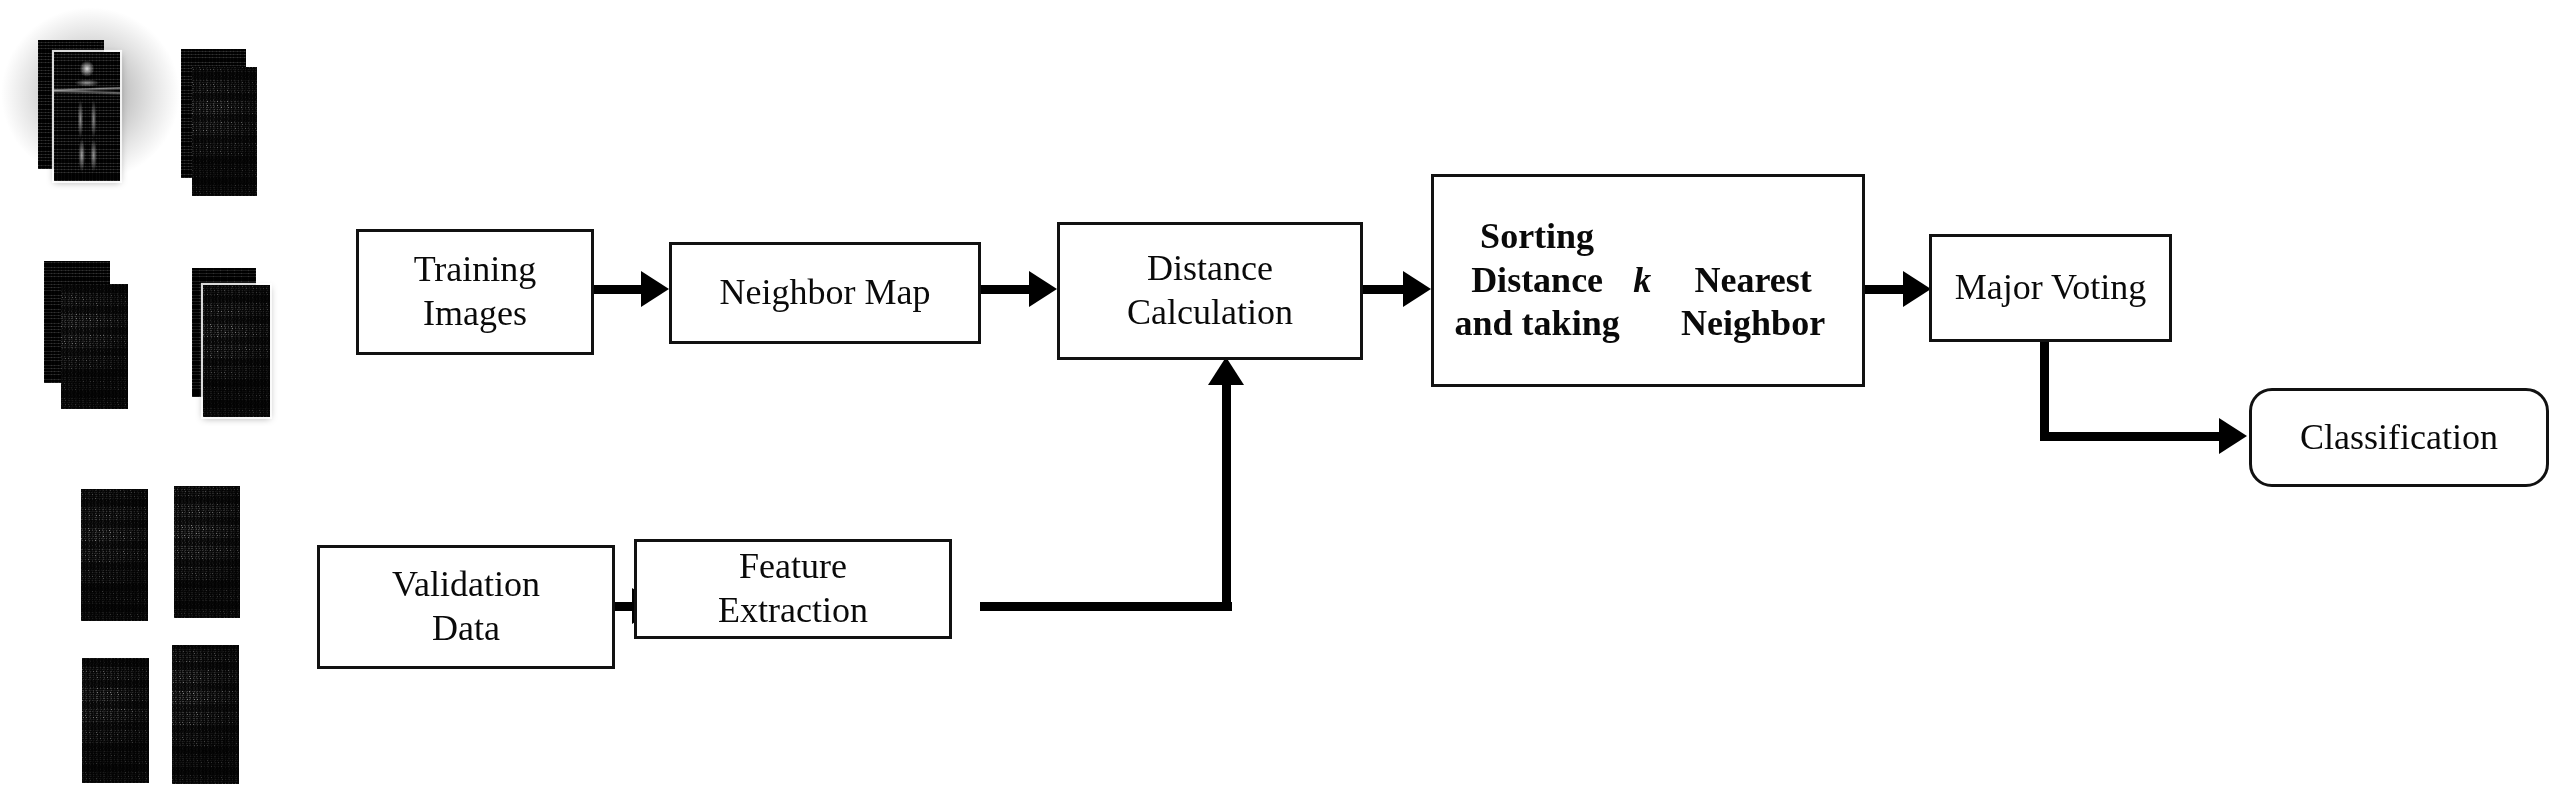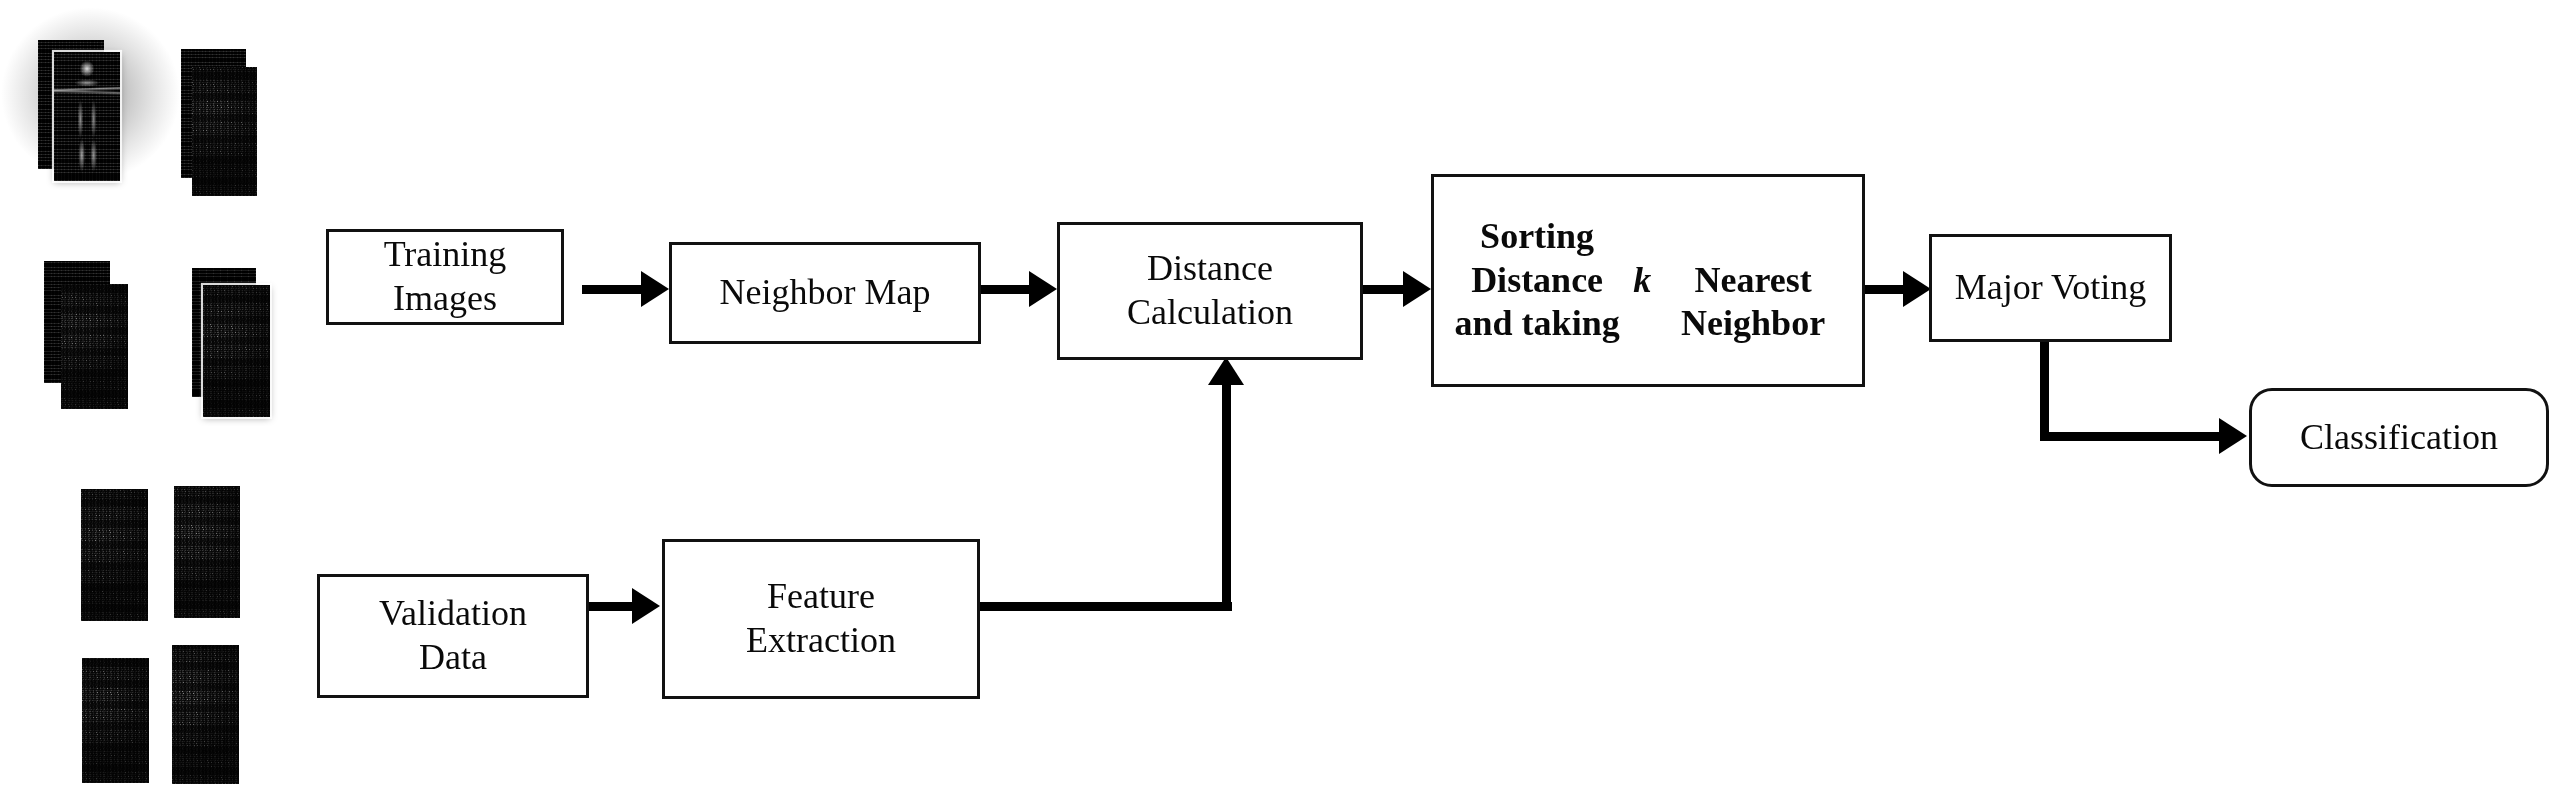--- a/index.html
+++ b/index.html
@@ -125,34 +125,34 @@
   <div class="conn h" style="left:2040px;top:432px;width:181px;"></div>
   <div class="arrow-r" style="left:2219px;top:418px;"></div>
 
   <div class="conn h" style="left:588px;top:602px;width:46px;"></div>
   <div class="arrow-r" style="left:632px;top:588px;"></div>
 
   <div class="conn h" style="left:980px;top:602px;width:252px;"></div>
   <div class="conn v" style="left:1222px;top:382px;height:229px;"></div>
   <div class="arrow-u" style="left:1208px;top:357px;"></div>
 
-  <div class="node" style="left:326px;top:229px;width:238px;height:96px;">Training
+  <div class="node" style="left:356px;top:229px;width:238px;height:126px;">Training
 Images</div>
 
   <div class="node" style="left:669px;top:242px;width:312px;height:102px;">Neighbor Map</div>
 
   <div class="node" style="left:1057px;top:222px;width:306px;height:138px;">Distance
 Calculation</div>
 
   <div class="node" id="node-sorting-knn" style="left:1431px;top:174px;width:434px;height:213px;font-weight:bold;">Sorting Distance<br>and taking <span class="kital">k</span><br>Nearest Neighbor</div>
 
   <div class="node" style="left:1929px;top:234px;width:243px;height:108px;">Major Voting</div>
 
   <div class="node" style="left:2249px;top:388px;width:300px;height:99px;border-radius:23px;">Classification</div>
 
-  <div class="node" style="left:317px;top:574px;width:272px;height:124px;">Validation
+  <div class="node" style="left:317px;top:545px;width:298px;height:124px;">Validation
 Data</div>
 
-  <div class="node" style="left:662px;top:539px;width:318px;height:160px;">Feature
+  <div class="node" style="left:634px;top:539px;width:318px;height:100px;">Feature
 Extraction</div>
 
 </div>
 
 
 </body></html>

